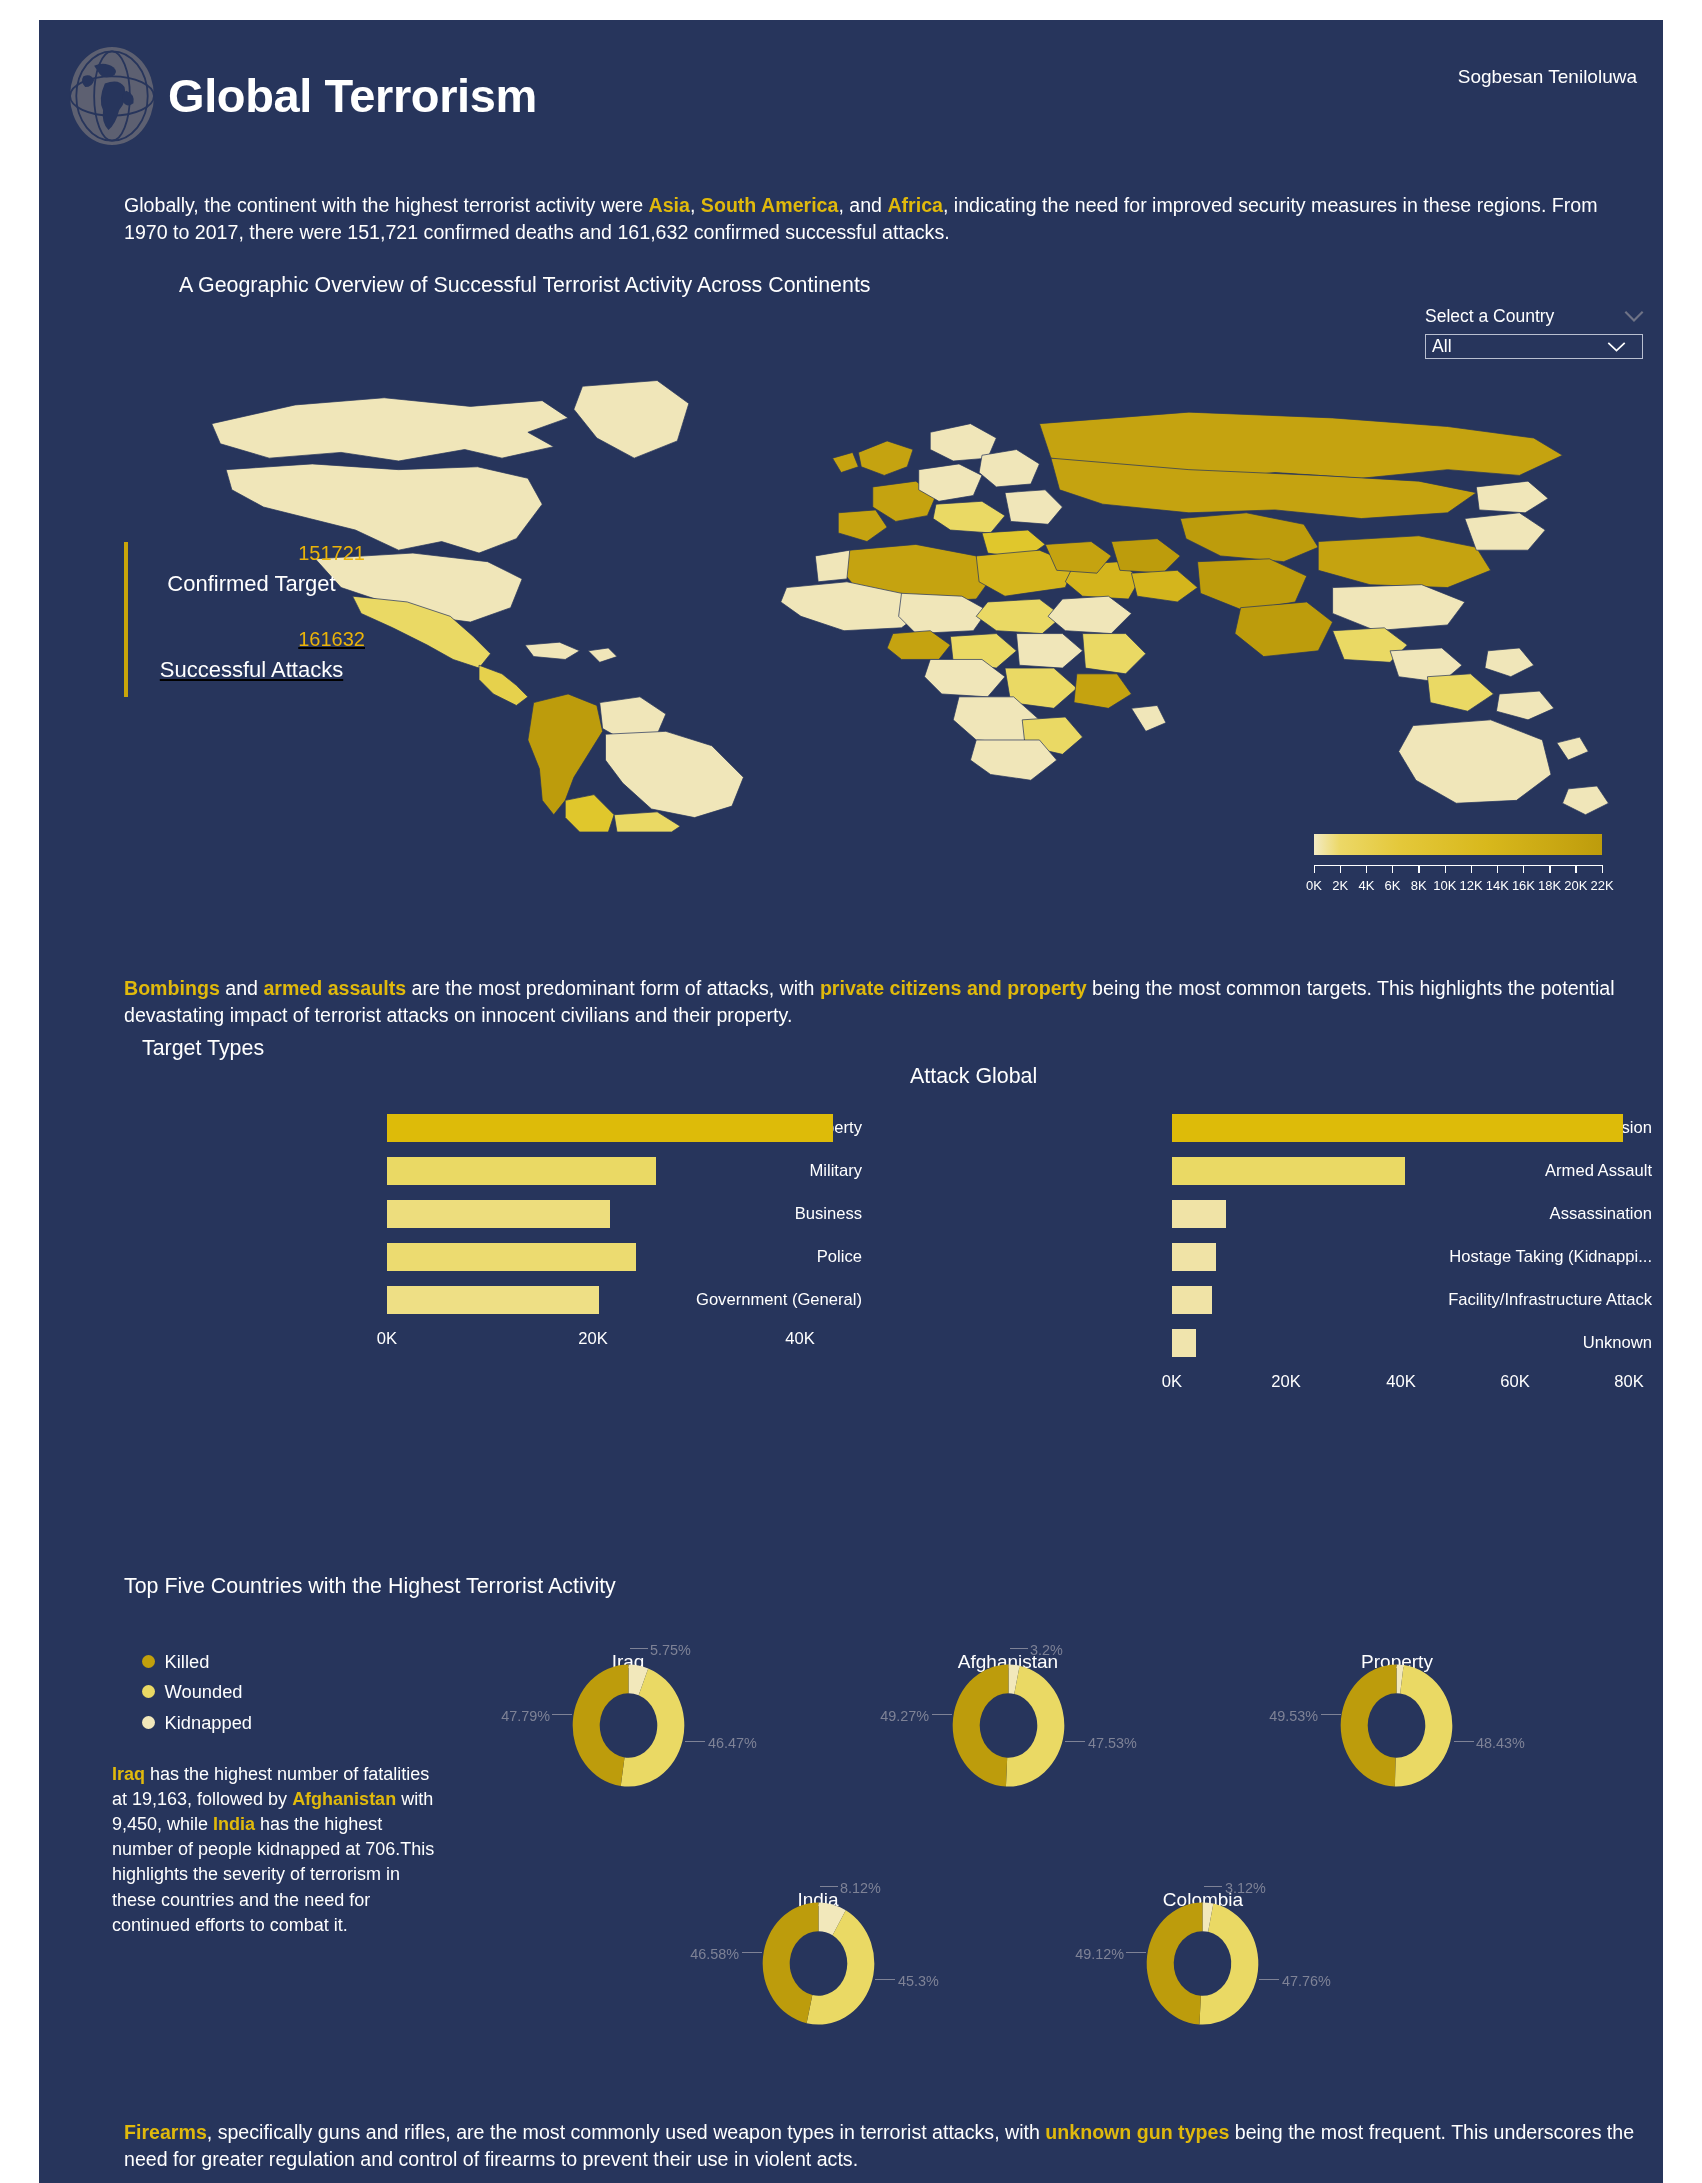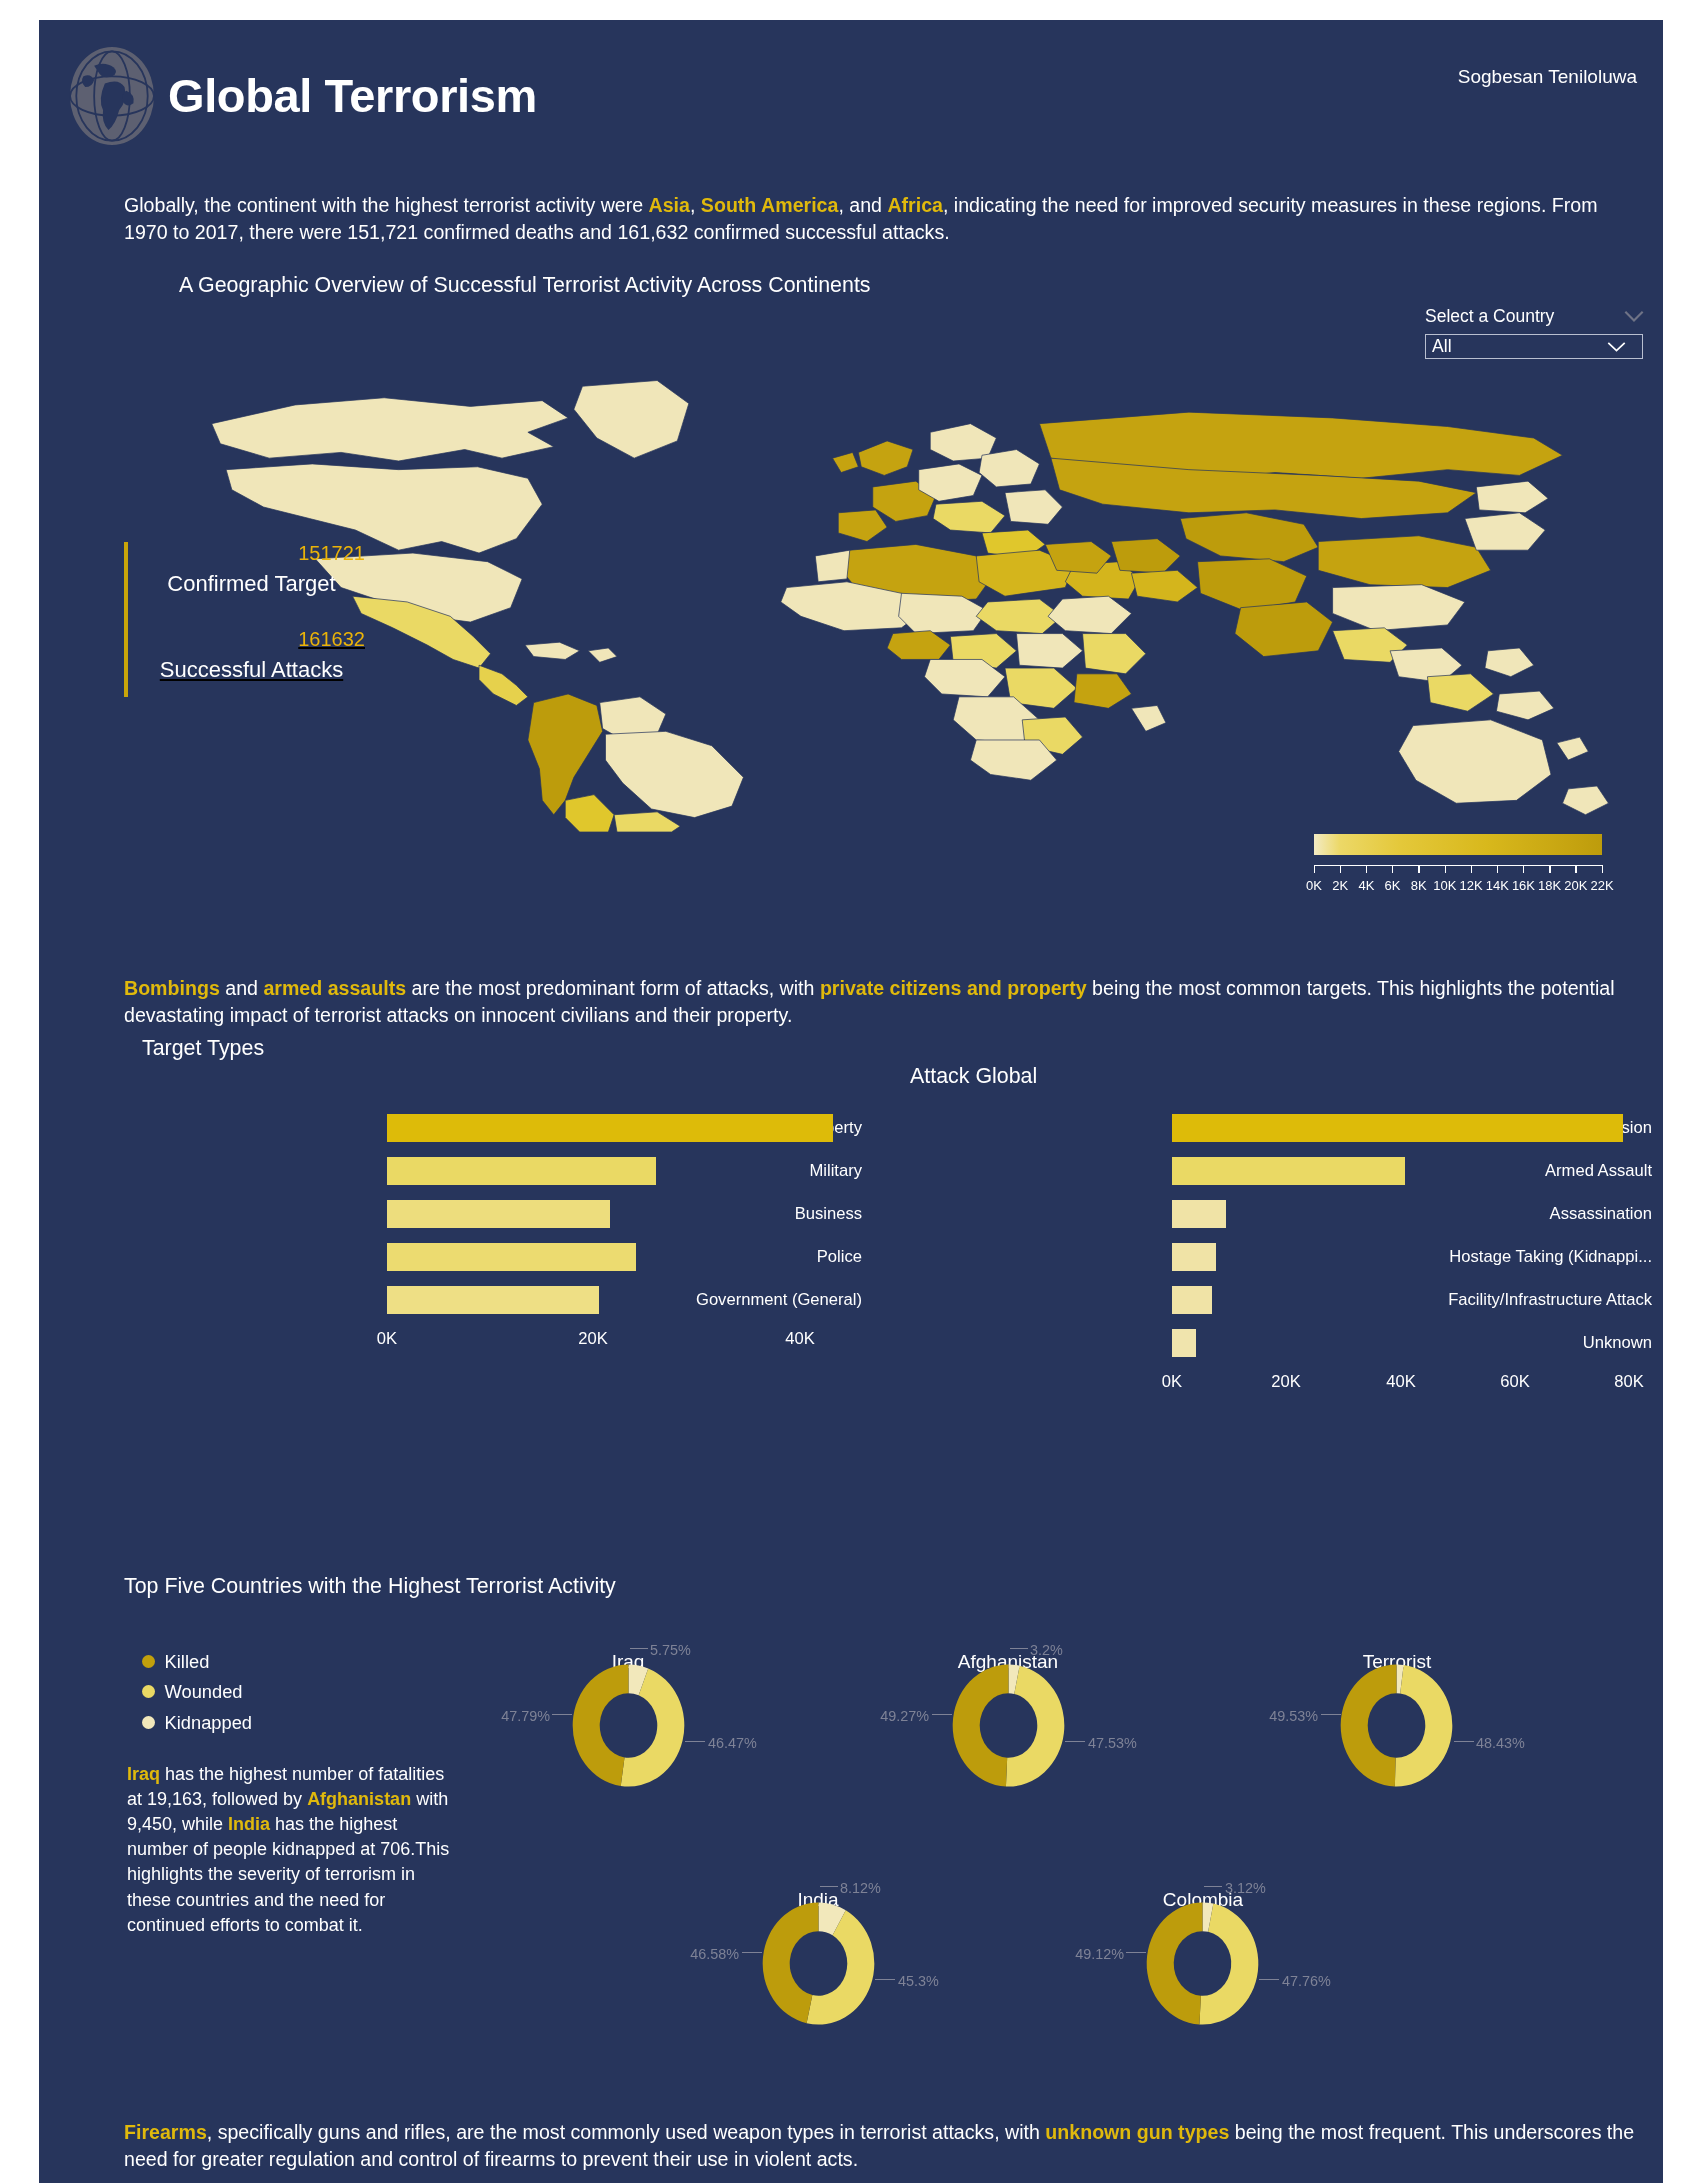--- a/index.html
+++ b/index.html
@@ -369,21 +369,21 @@
   </div>
   <div class="legend-row" style="left:103px; top:1661px;">
     <span class="legend-dot" style="background:#ead964;"></span>
     <span class="legend-txt">Wounded</span>
   </div>
   <div class="legend-row" style="left:103px; top:1692px;">
     <span class="legend-dot" style="background:#f2e8bb;"></span>
     <span class="legend-txt">Kidnapped</span>
   </div>
 
-  <div class="narrative" style="left:88px; top:1742px; width:332px; font-size:18px; line-height:1.40;">
+  <div class="narrative" style="left:73px; top:1742px; width:332px; font-size:18px; line-height:1.40;">
     <span class="hl">Iraq</span><span> has the highest number of fatalities at 19,163, followed by </span><span class="hl">Afghanistan</span><span> with 9,450, while </span><span class="hl">India</span><span> has the highest number of people kidnapped at 706.This highlights the severity of terrorism in these countries and the need for continued efforts to combat it.</span>
   </div>
 
   <div id="donuts-layer">
       <div class="donut-title" style="left: 589px; top: 1631px;">Iraq</div>
       <svg viewBox="0 0 360 360" class="donut-svg" style="left: 511px; top: 1627px; width: 157px; height: 157px;">
         <path d="M 180 40 A 128 140 0 0 1 225.24045451658156 49.036048084944184 L 203.32710936011236 110.77619684489908 A 66 74 0 0 0 180 106 Z" fill="#f2e8bb"></path>
         <path d="M 225.24045451658156 49.036048084944184 A 128 140 0 0 1 162.24512820167342 318.64662726531253 L 170.84514422898786 253.2846458402366 A 66 74 0 0 0 203.32710936011236 110.77619684489908 Z" fill="#ead964"></path>
         <path d="M 162.2451282016734 318.64662726531253 A 128 140 0 0 1 179.99999999999997 40 L 180 106 A 66 74 0 0 0 170.84514422898783 253.2846458402366 Z" fill="#bd9c0c"></path>
       </svg>
@@ -398,21 +398,21 @@
         <path d="M 180 40 A 128 140 0 0 1 205.56287750584409 42.82029266620543 L 193.18085871395087 107.49072612356574 A 66 74 0 0 0 180 106 Z" fill="#f2e8bb"></path>
         <path d="M 205.56287750584409 42.82029266620543 A 128 140 0 0 1 174.1310500084377 319.85275947530386 L 176.9738226606007 253.92217286551775 A 66 74 0 0 0 193.18085871395087 107.49072612356574 Z" fill="#ead964"></path>
         <path d="M 174.13105000843765 319.85275947530386 A 128 140 0 0 1 179.99999999999997 40 L 180 106 A 66 74 0 0 0 176.97382266060066 253.92217286551775 Z" fill="#bd9c0c"></path>
       </svg>
       <div class="dlbl" style="left: auto; top: 1688px; right: 734px;">49.27%</div>
       <div style="position: absolute; left: 893px; top: 1694px; width: 19.6px; height: 0.9px; background: rgb(126, 130, 150);"></div>
       <div class="dlbl" style="left: 1049px; top: 1715px;">47.53%</div>
       <div style="position: absolute; left: 1026px; top: 1721px; width: 19.6px; height: 0.9px; background: rgb(126, 130, 150);"></div>
       <div class="dlbl" style="left: 991px; top: 1622px;">3.2%</div>
       <div style="position: absolute; left: 971px; top: 1628px; width: 17.5px; height: 0.9px; background: rgb(126, 130, 150);"></div>
-      <div class="donut-title" style="left: 1358px; top: 1631px;">Terrorist</div>
+      <div class="donut-title" style="left: 1358px; top: 1631px;">Property</div>
       <svg viewBox="0 0 360 360" class="donut-svg" style="left: 1279px; top: 1627px; width: 157px; height: 157px;">
         <path d="M 180 40 A 128 140 0 0 1 196.36176528750383 41.148479989214565 L 188.43653522636916 106.60705370858484 A 66 74 0 0 0 180 106 Z" fill="#f2e8bb"></path>
         <path d="M 196.36176528750383 41.148479989214565 A 128 140 0 0 1 176.22058509934777 319.93895895909884 L 178.05123919185118 253.96773544980937 A 66 74 0 0 0 188.43653522636916 106.60705370858484 Z" fill="#ead964"></path>
         <path d="M 176.2205850993478 319.93895895909884 A 128 140 0 0 1 179.99999999999986 40 L 179.99999999999994 106 A 66 74 0 0 0 178.0512391918512 253.96773544980937 Z" fill="#bd9c0c"></path>
       </svg>
       <div class="dlbl" style="left: auto; top: 1688px; right: 345px;">49.53%</div>
       <div style="position: absolute; left: 1282px; top: 1694px; width: 19.6px; height: 0.9px; background: rgb(126, 130, 150);"></div>
       <div class="dlbl" style="left: 1437px; top: 1715px;">48.43%</div>
       <div style="position: absolute; left: 1415px; top: 1721px; width: 19.6px; height: 0.9px; background: rgb(126, 130, 150);"></div>
       <div class="donut-title" style="left: 779px; top: 1869px;">India</div>

